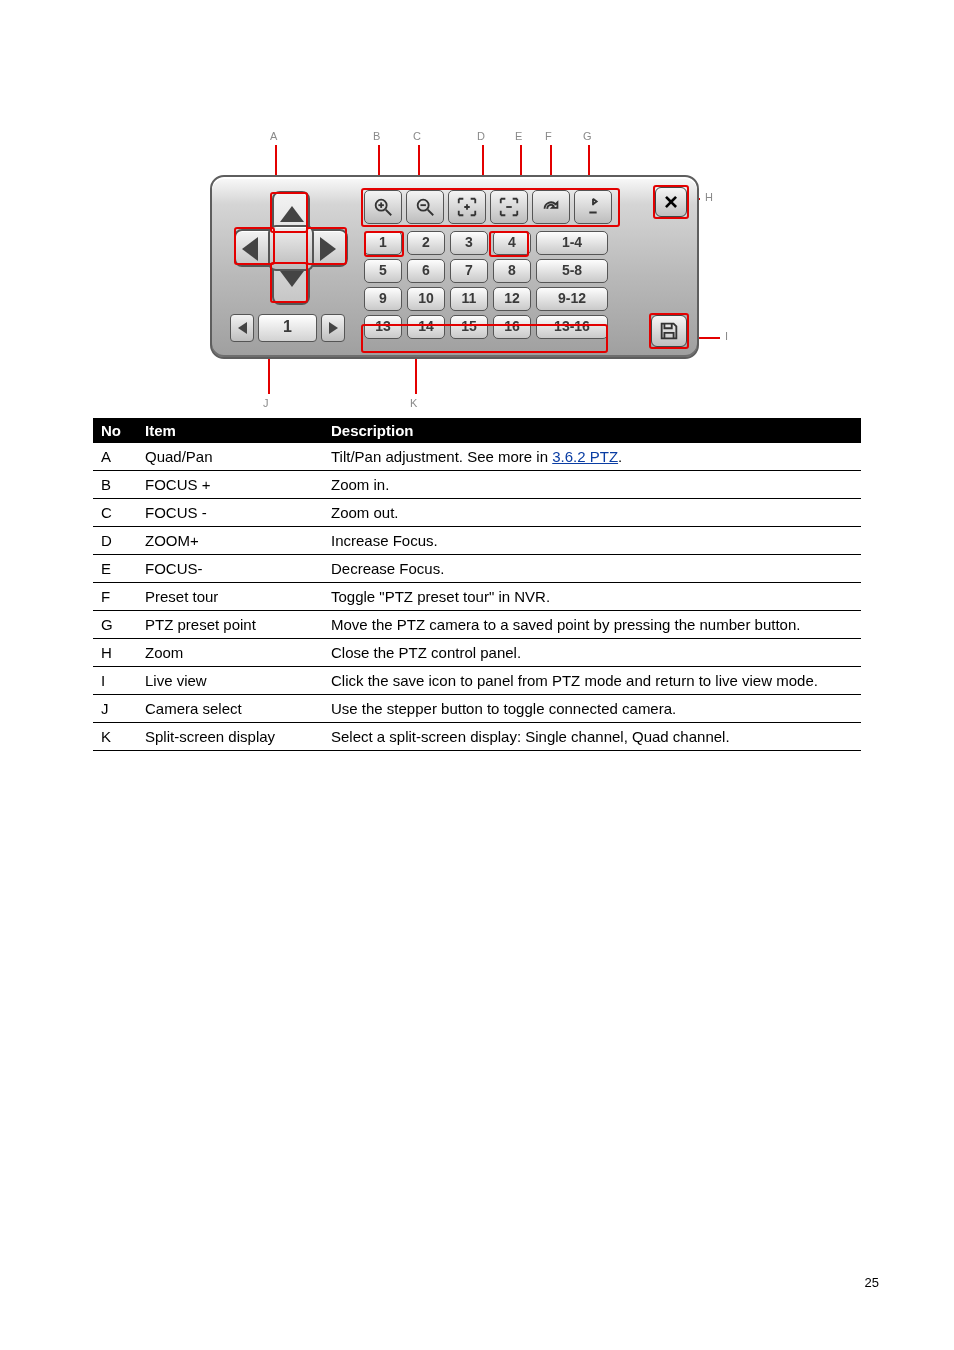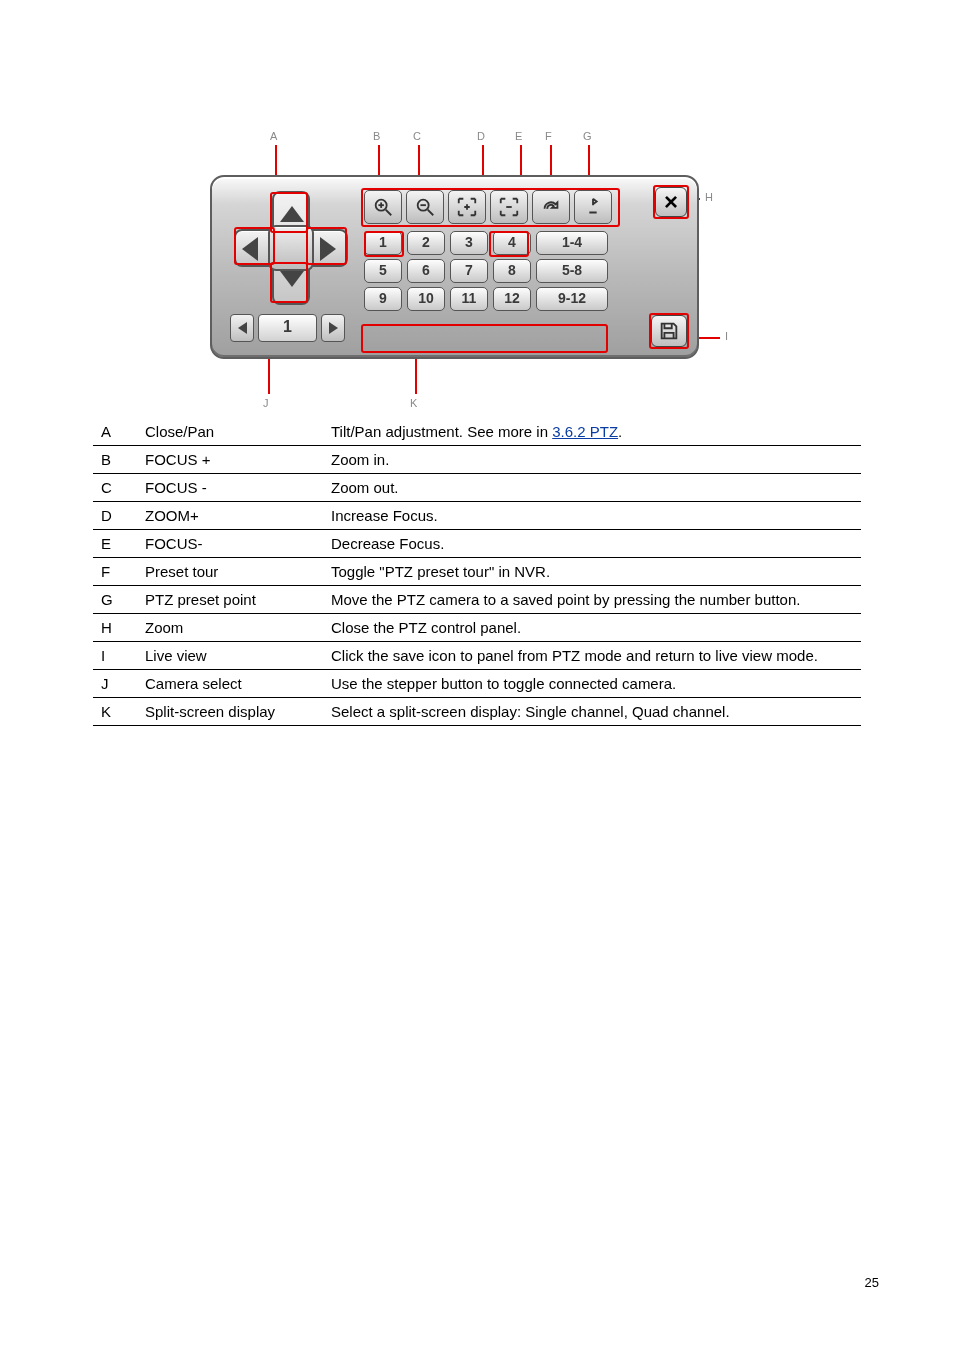--- a/index.html
+++ b/index.html
@@ -190,20 +190,27 @@
           <div class="gbtn">8</div>
           <div class="gbtn wide">5-8</div>
         </div>
         <div class="grow">
           <div class="gbtn">9</div>
           <div class="gbtn">10</div>
           <div class="gbtn">11</div>
           <div class="gbtn">12</div>
           <div class="gbtn wide">9-12</div>
         </div>
+        <div class="grow">
+          <div class="gbtn">13</div>
+          <div class="gbtn">14</div>
+          <div class="gbtn">15</div>
+          <div class="gbtn">16</div>
+          <div class="gbtn wide">13-16</div>
+        </div>
       </div>
       <div class="single-btn-hl" style="left:152px;top:54px;width:36px;height:22px"></div>
       <div class="single-btn-hl" style="left:277px;top:54px;width:36px;height:22px"></div>
       <div class="grid-hl"></div>
 
       <div class="close-btn">
         <span>×</span>
       </div>
       <div class="single-btn-hl" style="right:8px;top:8px;width:32px;height:30px"></div>
 
@@ -213,23 +220,28 @@
           <path d="M7 4v5h8V4M7 20v-6h10v6" fill="none" stroke="#333" stroke-width="2"></path>
         </svg>
       </div>
       <div class="single-btn-hl" style="right:8px;bottom:8px;width:36px;height:32px"></div>
 
     </div>
   </div>
 
   <table class="tbl">
     <tbody>
+        <tr>
+      <th>No</th>
+      <th>Item</th>
+      <th>Description</th>
+    </tr>
     <tr>
       <td>A</td>
-      <td>Close/Pan</td>
+      <td>Quad/Pan</td>
       <td>
         <span>Tilt/Pan adjustment. See more in </span><a href="#">3.6.2 PTZ</a><span>.</span>
       </td>
     </tr>
     <tr>
           <td>B</td>
           <td>FOCUS +</td>
           <td>Zoom in.</td>
         </tr>
     <tr>

